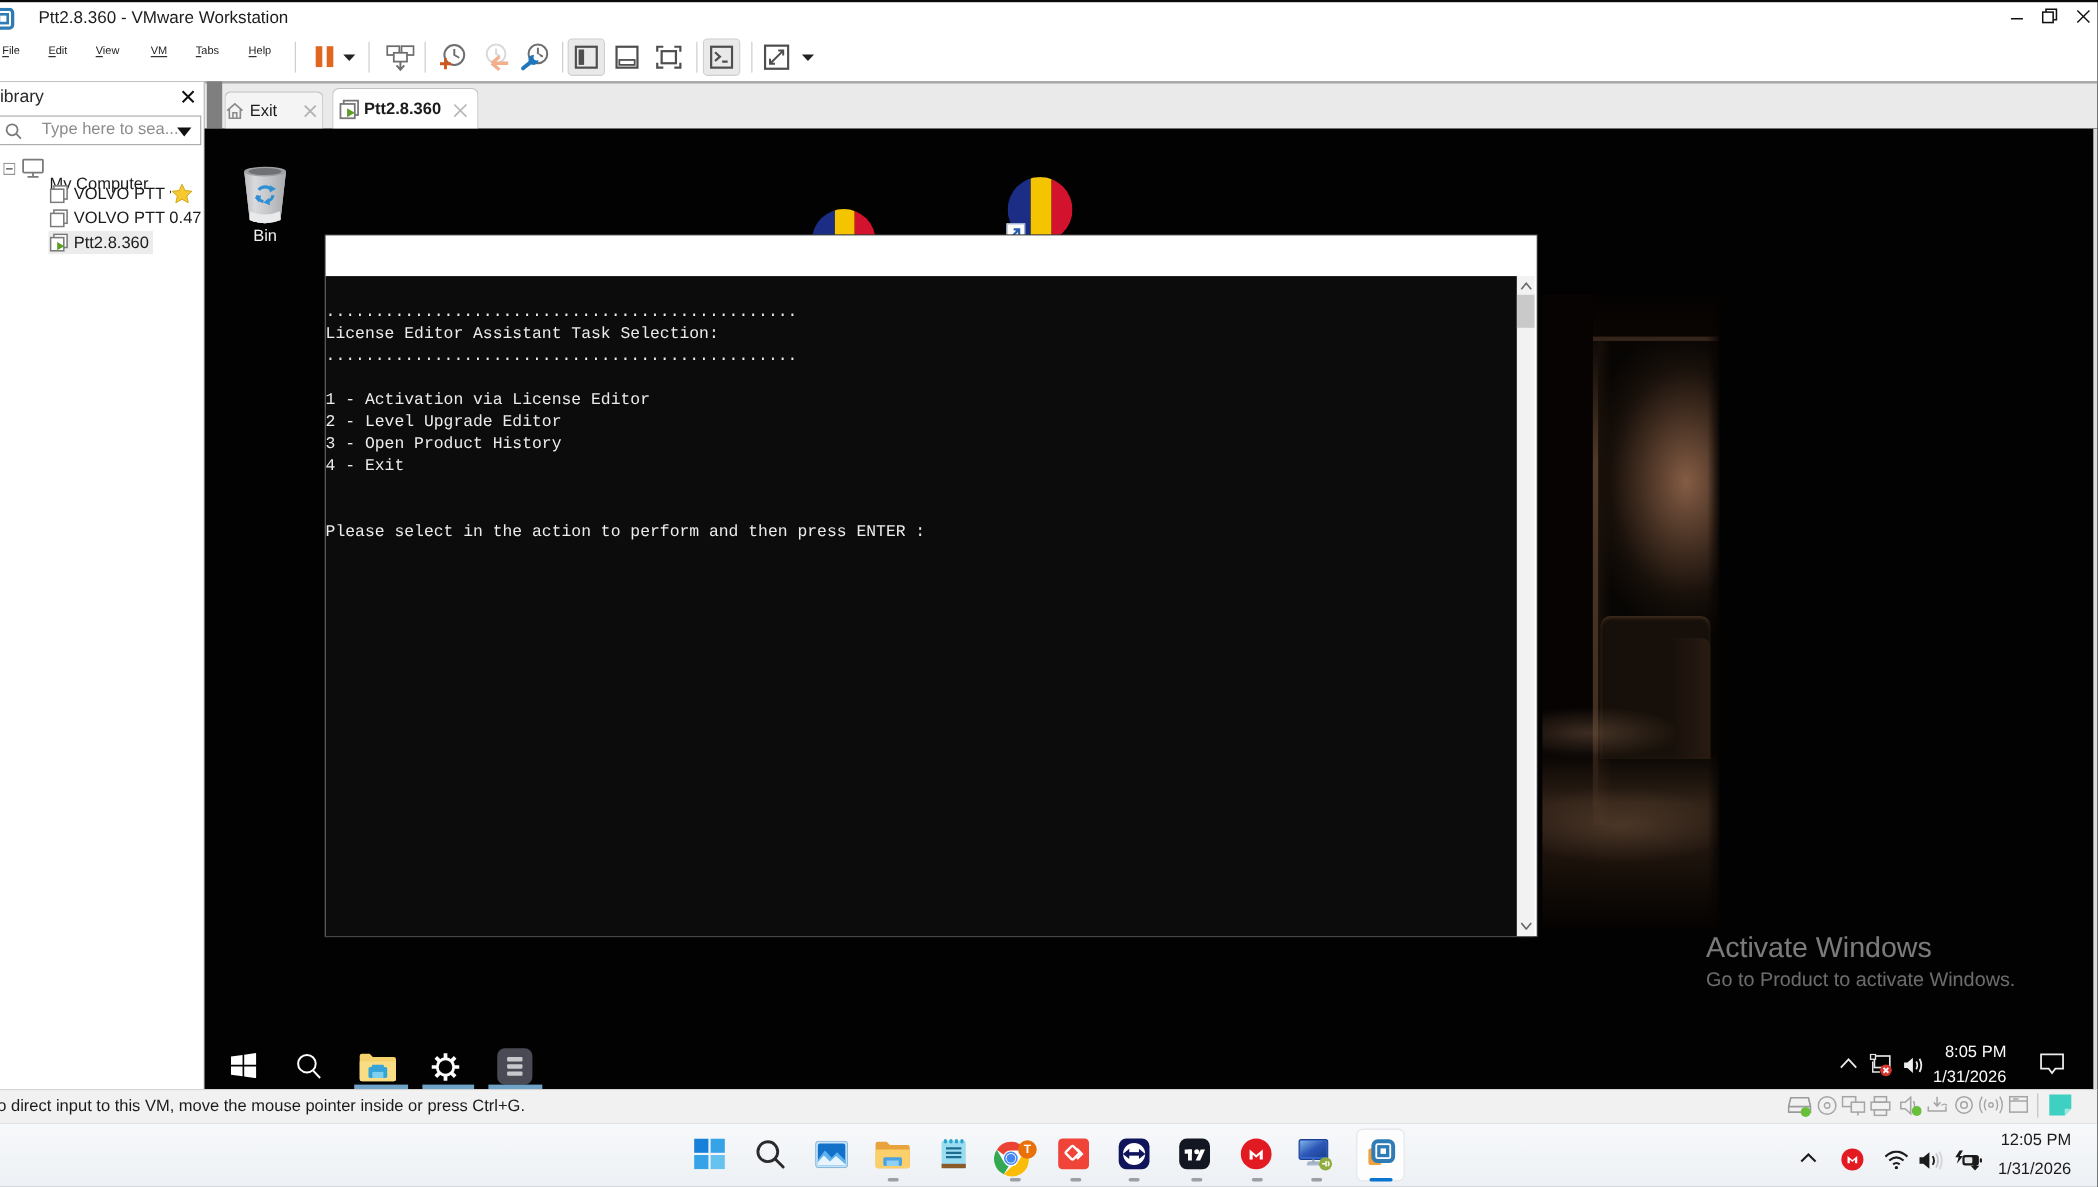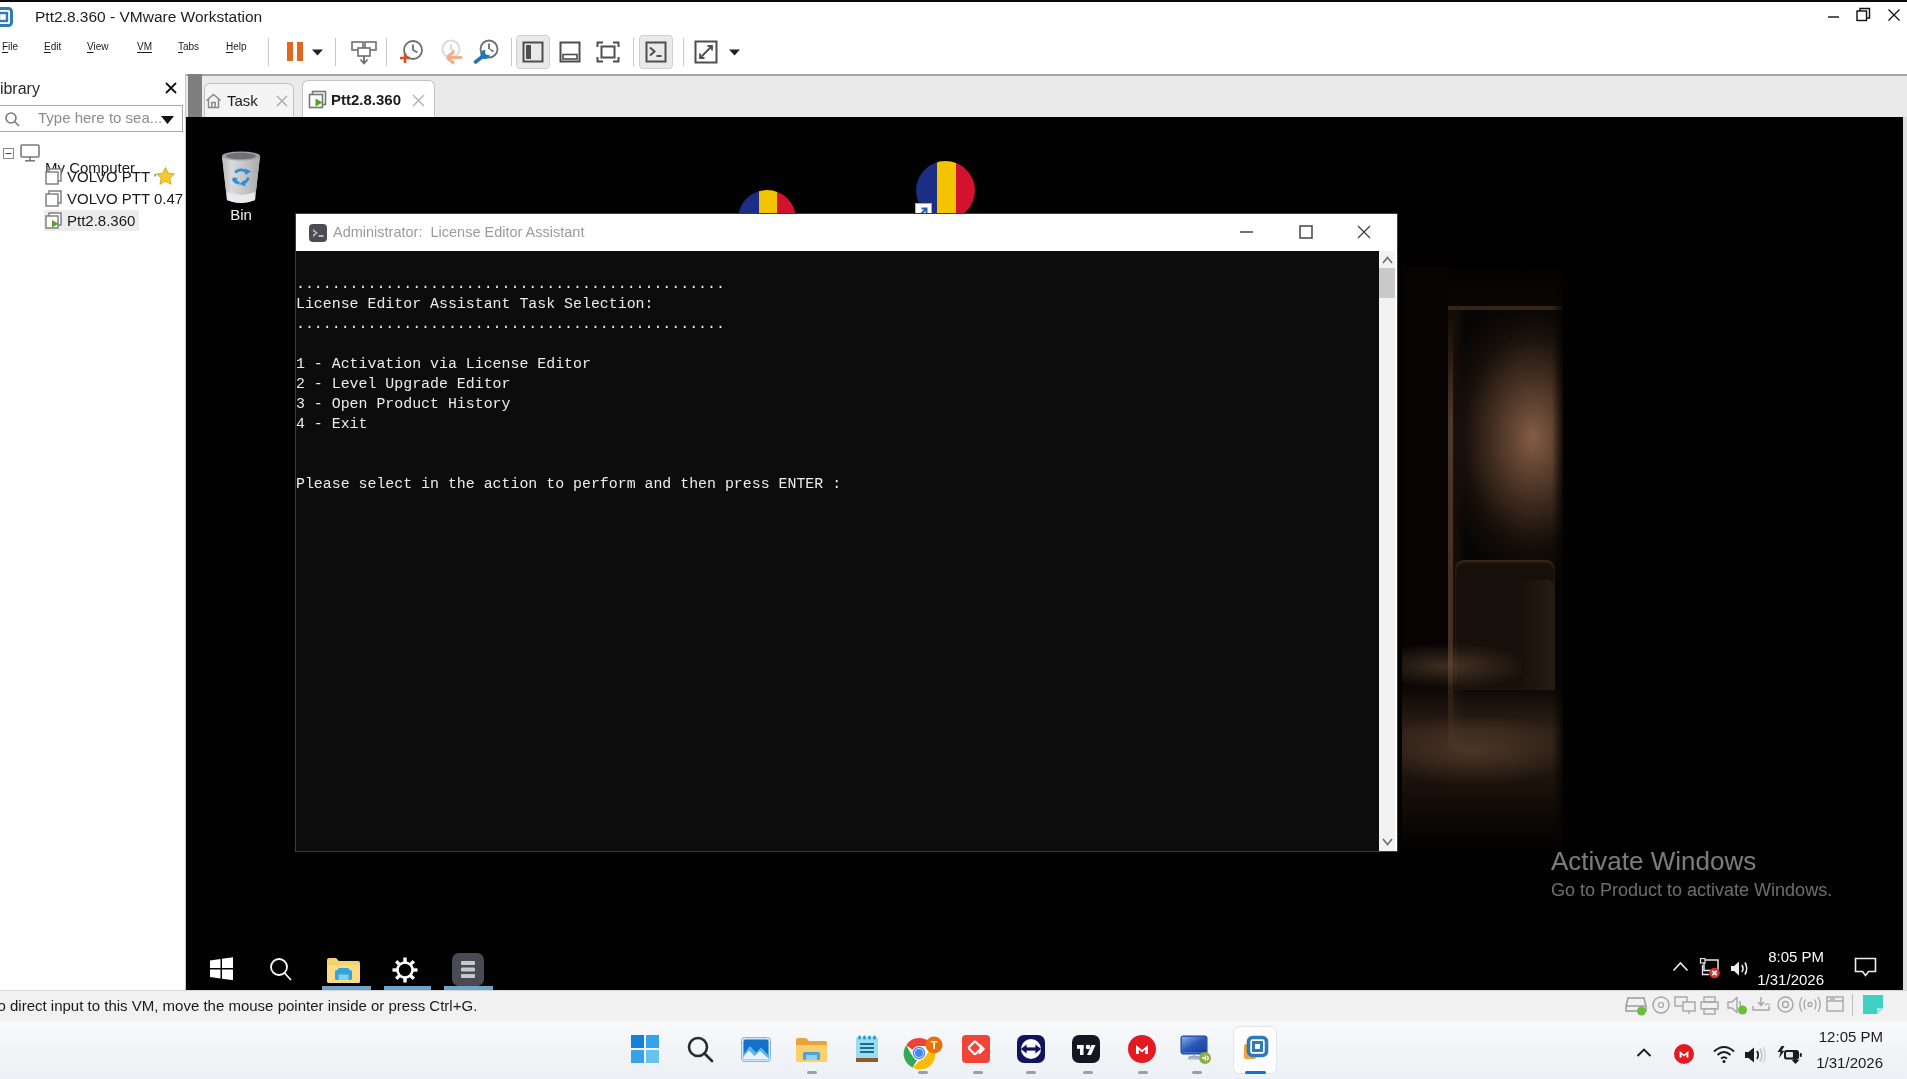--- a/index.html
+++ b/index.html
@@ -160,21 +160,21 @@
       <path d="M1 1.5 L6.5 7.5 L12 1.5 Z" fill="#222"></path>
     </svg>
   </div>
   <div id="tabstrip" class="abs">
     <div id="tabnotch"></div>
     <div id="tab-home" class="tab"></div>
     <div id="tab-ptt" class="tab"></div>
     <svg class="abs" style="left:19px; top:19px;" width="17" height="16" viewBox="0 0 17 16">
       <path d="M1.5 7.5 L8.5 1.5 L15.5 7.5 M3.5 6.5 L3.5 14.5 L13.5 14.5 L13.5 6.5 M6.8 14.5 L6.8 9.5 L10.2 9.5 L10.2 14.5" fill="none" stroke="#8a8a8a" stroke-width="1.5"></path>
     </svg>
-    <div class="tabtxt" style="left:41px; top:18px;">Task</div>
+    <div class="tabtxt" style="left:41px; top:18px;">Exit</div>
     <svg class="abs" style="left:90px; top:21px;" width="12" height="12" viewBox="0 0 12 12">
       <path d="M1 1 L11 11 M11 1 L1 11" stroke="#b0b0b0" stroke-width="1.6"></path>
     </svg>
     <svg class="abs" style="left:122px; top:16px;" width="19" height="19" viewBox="0 0 19 19">
       <rect x="4.5" y="1.5" width="13" height="13" fill="#fff" stroke="#767676" stroke-width="1.6"></rect>
       <rect x="1.5" y="4.5" width="13" height="13" fill="#fff" stroke="#767676" stroke-width="1.6"></rect>
       <path d="M7.5 8.5 L14.5 12.5 L7.5 16.5 Z" fill="#5a9e23"></path>
     </svg>
     <div class="tabtxt" style="left:145px; top:17px; font-weight:bold;">Ptt2.8.360</div>
     <svg class="abs" style="left:226px; top:20px;" width="13" height="13" viewBox="0 0 13 13">
@@ -357,40 +357,20 @@
       <path d="M1 6 L4 6 L9 1.5 L9 15.5 L4 11 L1 11 Z" fill="#ededed"></path>
       <path d="M12 5 Q14 8.5 12 12 M15 2.5 Q18.4 8.5 15 14.5" fill="none" stroke="#ededed" stroke-width="1.6"></path>
     </svg>
     <div id="vmtray-time">8:05 PM<br>1/31/2026</div>
     <svg class="abs" style="left:1668px; top:840px;" width="23" height="22" viewBox="0 0 23 22">
       <path d="M1.5 1.5 L21.5 1.5 L21.5 14.5 L14.5 14.5 L11.5 18.5 L8.5 14.5 L1.5 14.5 Z" fill="none" stroke="#ededed" stroke-width="1.6"></path>
     </svg>
     <div id="rstrip"></div>
   </div>
   <div id="conwin" class="abs">
-    <div id="contitle">
-      <div id="conicon">
-        <svg width="18" height="18" viewBox="0 0 18 18">
-          <g fill="#b9b9bf">
-            <path d="M4 5 L9 9 L4 13 L4 10.5 L6.8 9 L4 7.5 Z"></path>
-            <rect x="9.5" y="11" width="5" height="2"></rect>
-          </g>
-        </svg>
-      </div>
-      <div id="context">Administrator:&nbsp; License Editor Assistant</div>
-      <svg class="abs" style="left:944px; top:17px;" width="14" height="4" viewBox="0 0 14 4">
-        <line x1="0" y1="1" x2="13" y2="1" stroke="#444" stroke-width="1.5"></line>
-      </svg>
-      <svg class="abs" style="left:1003px; top:11px;" width="14" height="14" viewBox="0 0 14 14">
-        <rect x="1" y="1" width="12" height="12" fill="none" stroke="#444" stroke-width="1.5"></rect>
-      </svg>
-      <svg class="abs" style="left:1061px; top:11px;" width="14" height="14" viewBox="0 0 14 14">
-        <path d="M1 1 L13 13 M13 1 L1 13" stroke="#444" stroke-width="1.4"></path>
-      </svg>
-    </div>
     <div id="concontent">................................................
 License Editor Assistant Task Selection:
 ................................................
 
 1 - Activation via License Editor
 2 - Level Upgrade Editor
 3 - Open Product History
 4 - Exit
 
 

